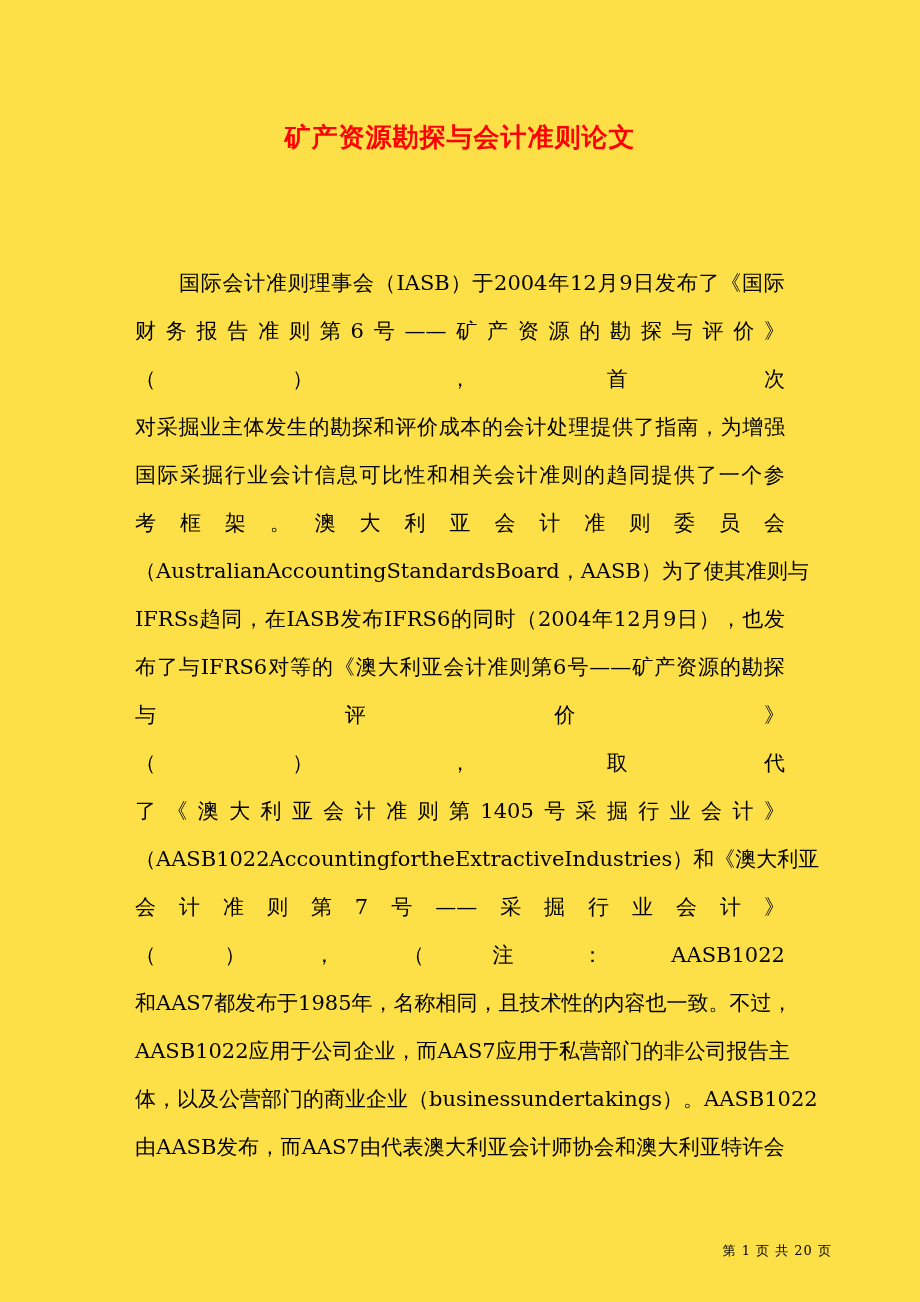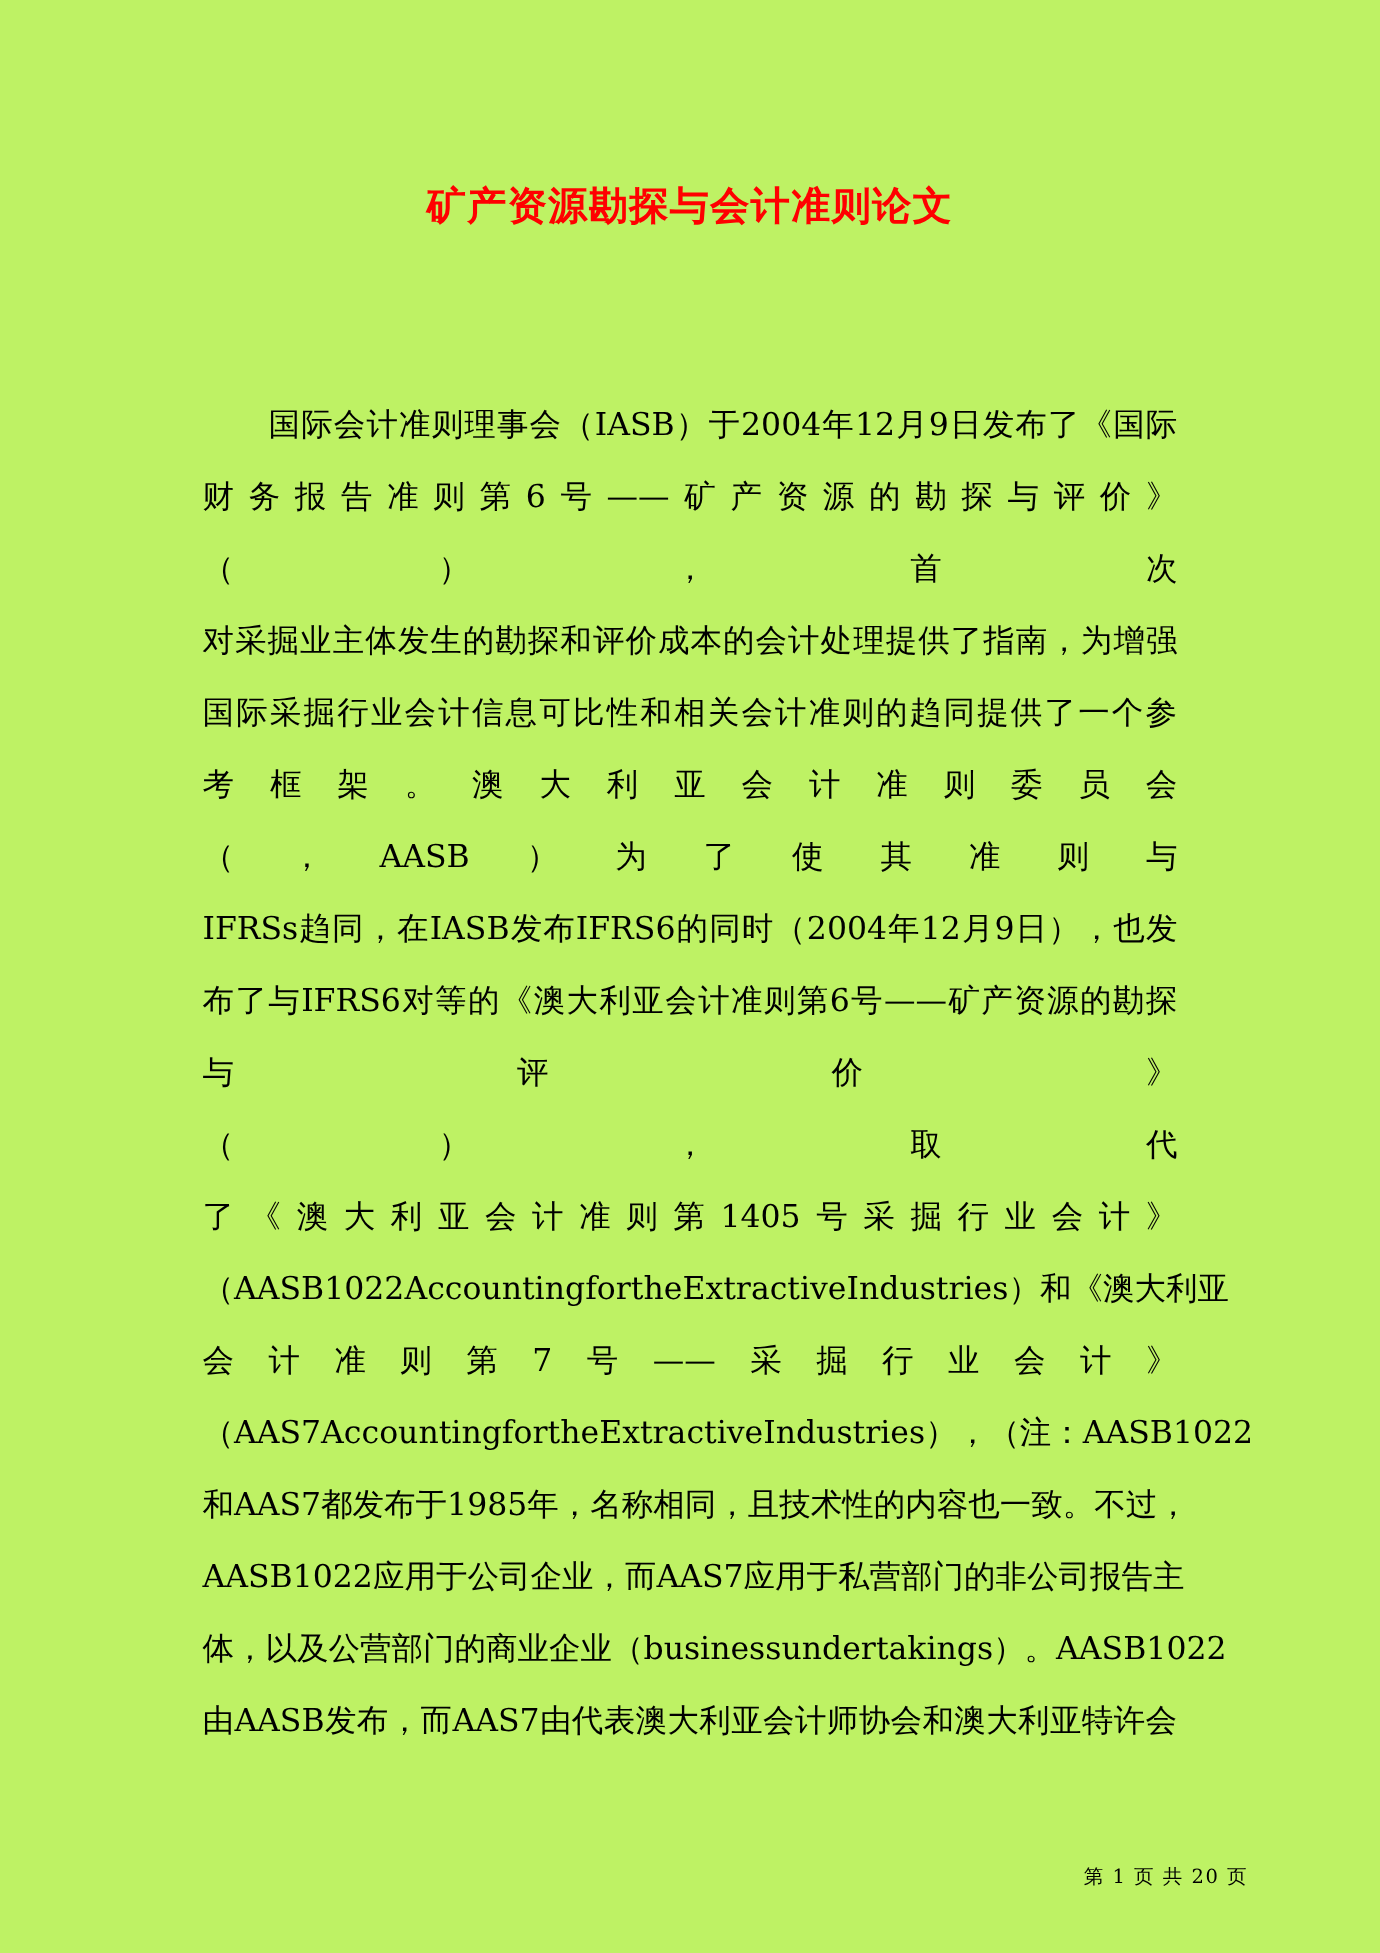--- a/index.html
+++ b/index.html
@@ -4,21 +4,21 @@
 <style>
   html, body {
     margin: 0;
     padding: 0;
     background: #ffffff;
   }
   .page {
     position: relative;
     width: 920px;
     height: 1302px;
-    background: #bef264;
+    background: #fde047;
     overflow: hidden;
     font-family: "DejaVu Sans", sans-serif;
     color: #000000;
   }
   .title {
     position: absolute;
     top: 120px;
     left: 0;
     width: 100%;
     margin: 0;
@@ -198,20 +198,21 @@
         <span>会</span>
         <span>计</span>
         <span>准</span>
         <span>则</span>
         <span>委</span>
         <span>员</span>
         <span>会</span>
       </div>
       <div class="line">
         <span>（</span>
+        <span>AustralianAccountingStandardsBoard</span>
         <span>，</span>
         <span>AASB</span>
         <span>）</span>
         <span>为</span>
         <span>了</span>
         <span>使</span>
         <span>其</span>
         <span>准</span>
         <span>则</span>
         <span>与</span>
@@ -328,21 +329,20 @@
         <span>采</span>
         <span>掘</span>
         <span>行</span>
         <span>业</span>
         <span>会</span>
         <span>计</span>
         <span>》</span>
       </div>
       <div class="line">
         <span>（</span>
-        <span>AAS7AccountingfortheExtractiveIndustries</span>
         <span>）</span>
         <span>，</span>
         <span>（</span>
         <span>注</span>
         <span>：</span>
         <span>AASB1022</span>
       </div>
       <div class="line">
         <span>和</span>
         <span>AAS7</span>

